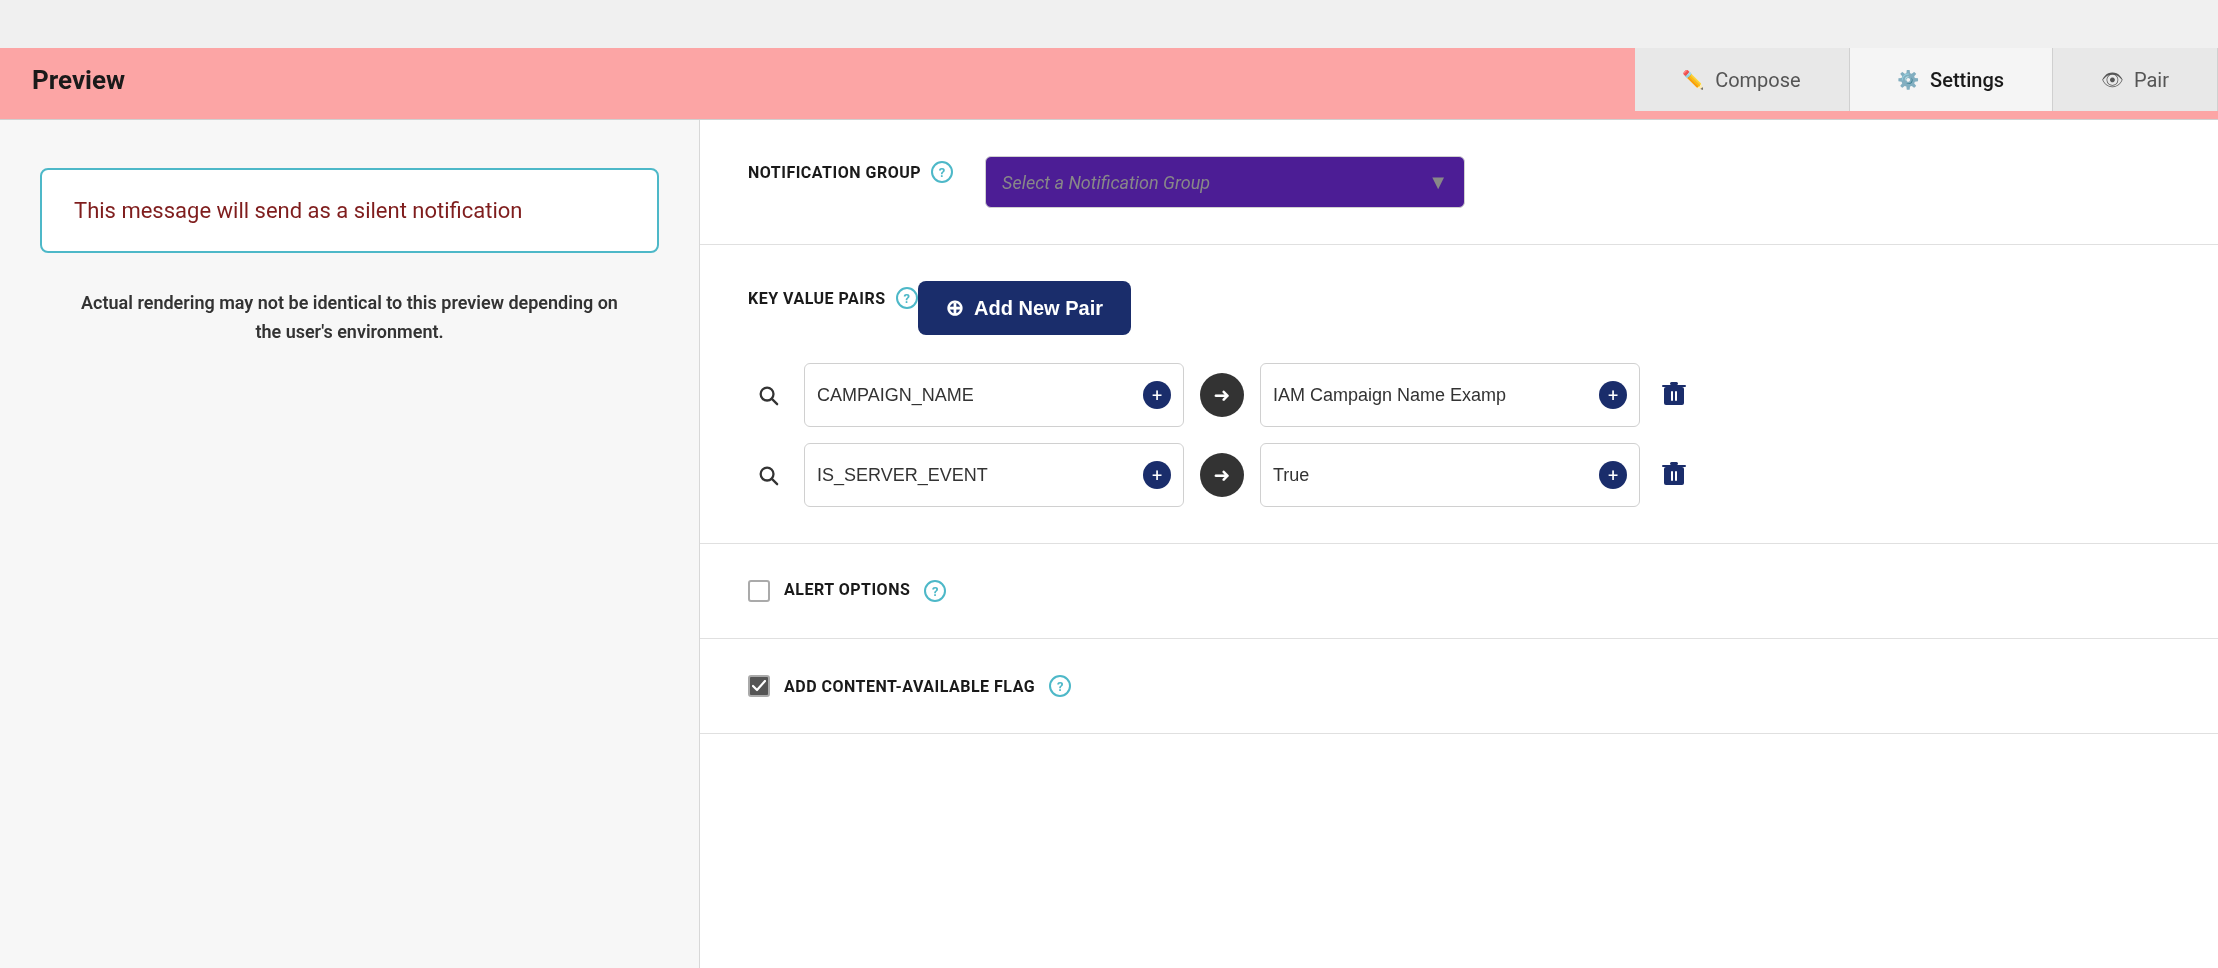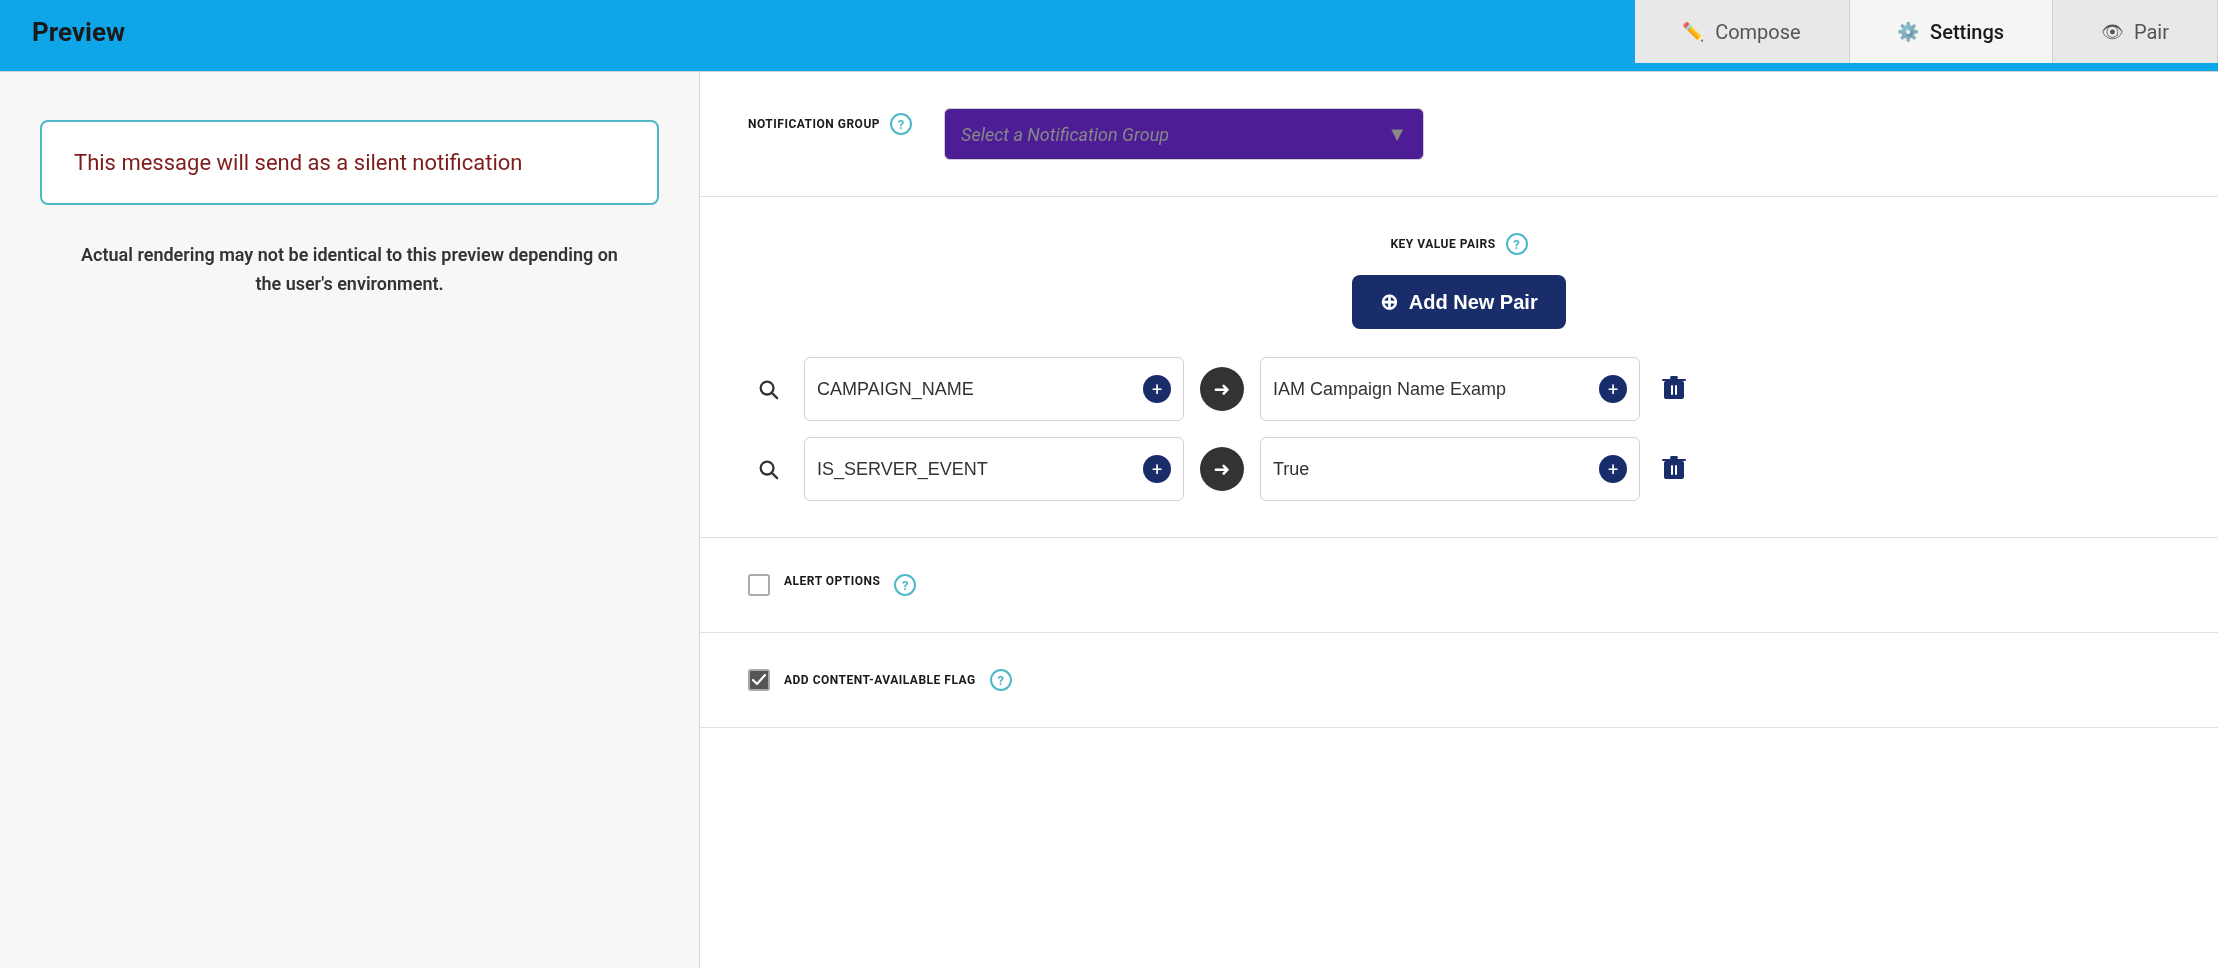--- a/index.html
+++ b/index.html
@@ -1,21 +1,21 @@
 <!DOCTYPE html>
 <html><head>
   <meta charset="utf-8">
   <style>
     * { box-sizing: border-box; margin: 0; padding: 0; }
     body { font-family: -apple-system, BlinkMacSystemFont, 'Segoe UI', Roboto, sans-serif; background: #f0f0f0; }
 
     .app-container { width: 2218px; min-height: 968px; display: flex; flex-direction: column; background: #f0f0f0; }
 
     
-    .header { display: flex; align-items: center; background: #0ea5e9; border-bottom: 1px solid #d0d0d0; height: 72px; padding: 0 0 8px 32px; }
+    .header { display: flex; align-items: center; background: #fca5a5; border-bottom: 1px solid #d0d0d0; height: 72px; padding: 0 0 8px 32px; margin-top: 48px; }
     .header-title { font-size: 26px; font-weight: 700; color: #1a1a1a; margin-right: auto; }
     .tabs { display: flex; height: 100%; margin-left: auto; }
     .tab { display: flex; align-items: center; gap: 10px; padding: 0 48px; font-size: 20px; color: #555; cursor: pointer; border-right: 1px solid #d0d0d0; background: #e8e8e8; position: relative; }
     .tab.active { background: #f5f5f5; color: #1a1a1a; font-weight: 500; }
     .tab.active::after { content: ''; position: absolute; bottom: 0; left: 0; right: 0; height: 2px; background: #f5f5f5; }
     .tab-icon { font-size: 18px; }
 
     
     .main-content { display: flex; flex: 1; }
 
@@ -26,29 +26,29 @@
     .rendering-note { font-size: 18px; color: #333; font-weight: 600; text-align: center; line-height: 1.6; }
 
     
     .right-panel { flex: 1; background: white; }
 
     
     .section { border-bottom: 1px solid #e0e0e0; padding: 36px 48px; }
 
     
     .section-header { display: flex; align-items: center; gap: 10px; margin-bottom: 20px; }
-    .section-label { font-size: 12px; font-weight: 700; color: #1a1a1a; letter-spacing: 0.5px; text-transform: uppercase; }
+    .section-label { font-size: 16px; font-weight: 700; color: #1a1a1a; letter-spacing: 0.5px; text-transform: uppercase; }
     .help-icon { width: 22px; height: 22px; border-radius: 50%; border: 2px solid #4db8c8; color: #4db8c8; font-size: 13px; font-weight: 700; display: flex; align-items: center; justify-content: center; cursor: pointer; flex-shrink: 0; }
 
     .notification-group-row { display: flex; align-items: center; gap: 32px; }
     .select-dropdown { flex: 1; max-width: 480px; height: 52px; border: 1px solid #d0d0d0; border-radius: 6px; padding: 0 16px; font-size: 18px; color: #888; background: #4c1d95; display: flex; align-items: center; justify-content: space-between; cursor: pointer; }
     .select-dropdown-arrow { color: #888; font-size: 20px; }
 
     
-    .kvp-header { display: flex; align-items: center; justify-content: space-between; margin-bottom: 28px; flex-direction: column; }
+    .kvp-header { display: flex; align-items: center; justify-content: flex-start; margin-bottom: 28px; }
     .add-new-pair-btn { background: #1a2d6b; color: white; border: none; border-radius: 8px; padding: 14px 28px; font-size: 20px; font-weight: 600; cursor: pointer; display: flex; align-items: center; gap: 10px; }
     .add-new-pair-btn .plus-icon { font-size: 22px; font-weight: 700; }
 
     .kv-rows { display: flex; flex-direction: column; gap: 16px; }
     .kv-row { display: flex; align-items: center; gap: 16px; }
     .search-icon-btn { width: 40px; height: 40px; display: flex; align-items: center; justify-content: center; cursor: pointer; color: #333; font-size: 20px; }
     .kv-input-container { display: flex; align-items: center; border: 1px solid #d0d0d0; border-radius: 6px; background: white; padding: 0 12px; height: 64px; flex: 1; max-width: 380px; }
     .kv-input { border: none; outline: none; font-size: 18px; color: #333; flex: 1; background: transparent; }
     .kv-input-add-btn { width: 28px; height: 28px; border-radius: 50%; background: #1a2d6b; color: white; display: flex; align-items: center; justify-content: center; font-size: 18px; cursor: pointer; flex-shrink: 0; }
     .arrow-icon { width: 44px; height: 44px; background: #333; border-radius: 50%; color: white; display: flex; align-items: center; justify-content: center; font-size: 20px; cursor: pointer; flex-shrink: 0; }

